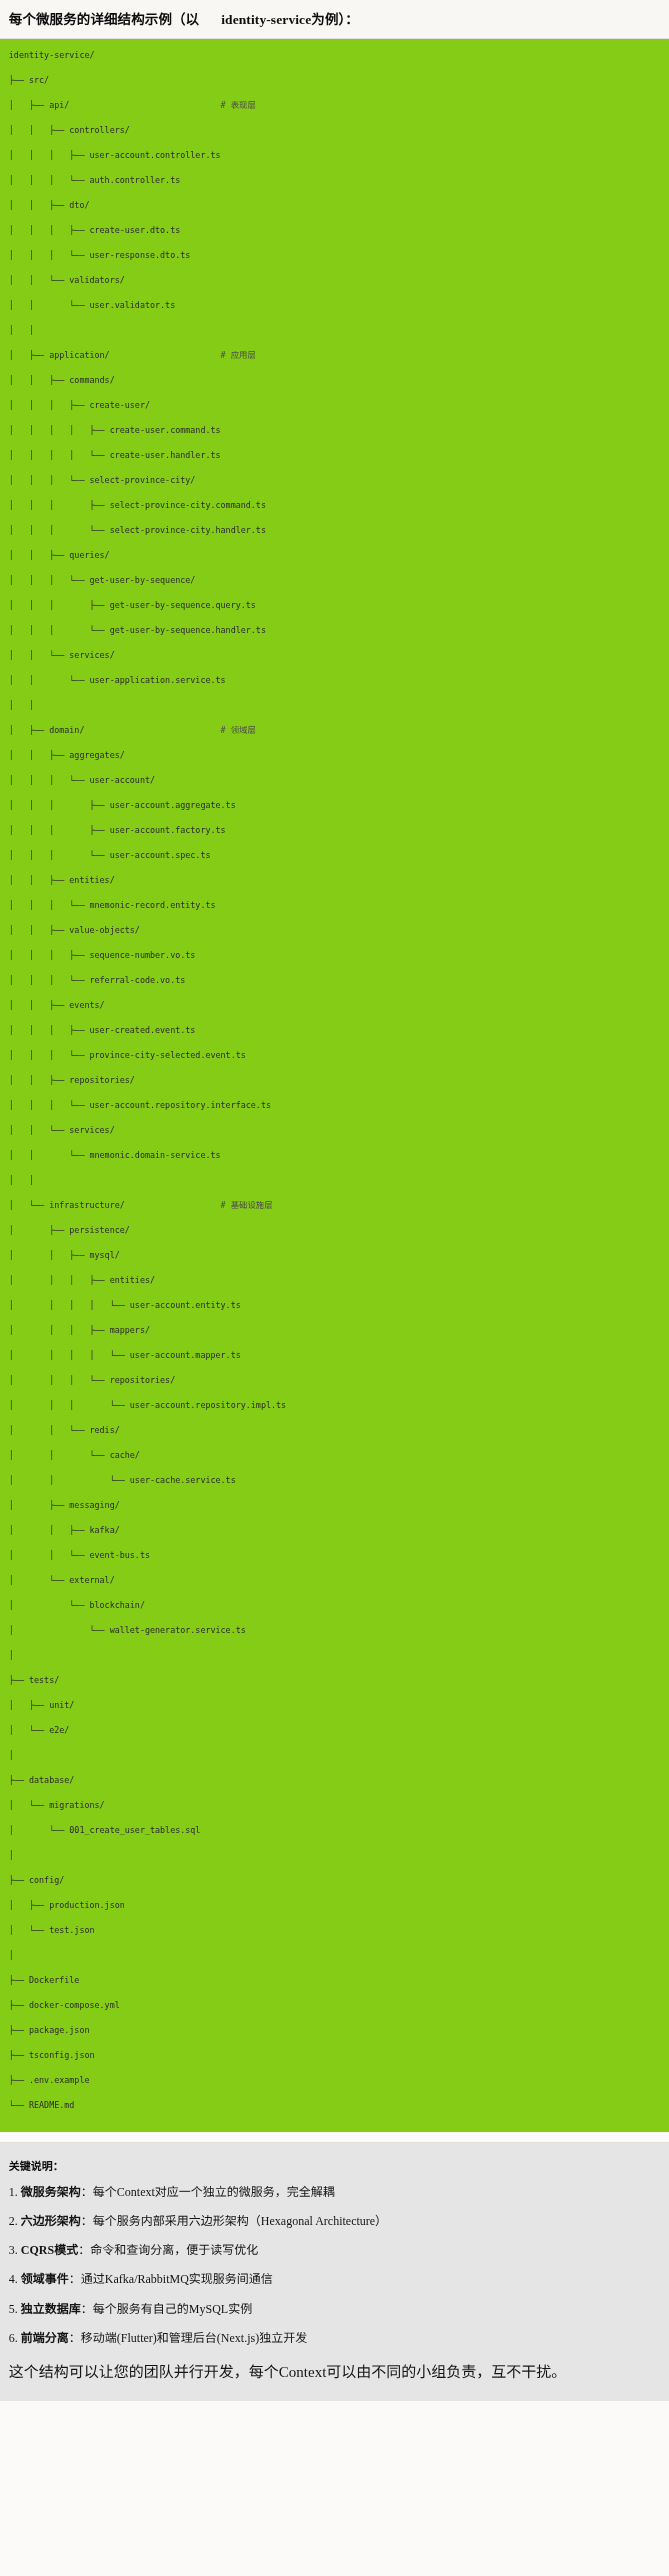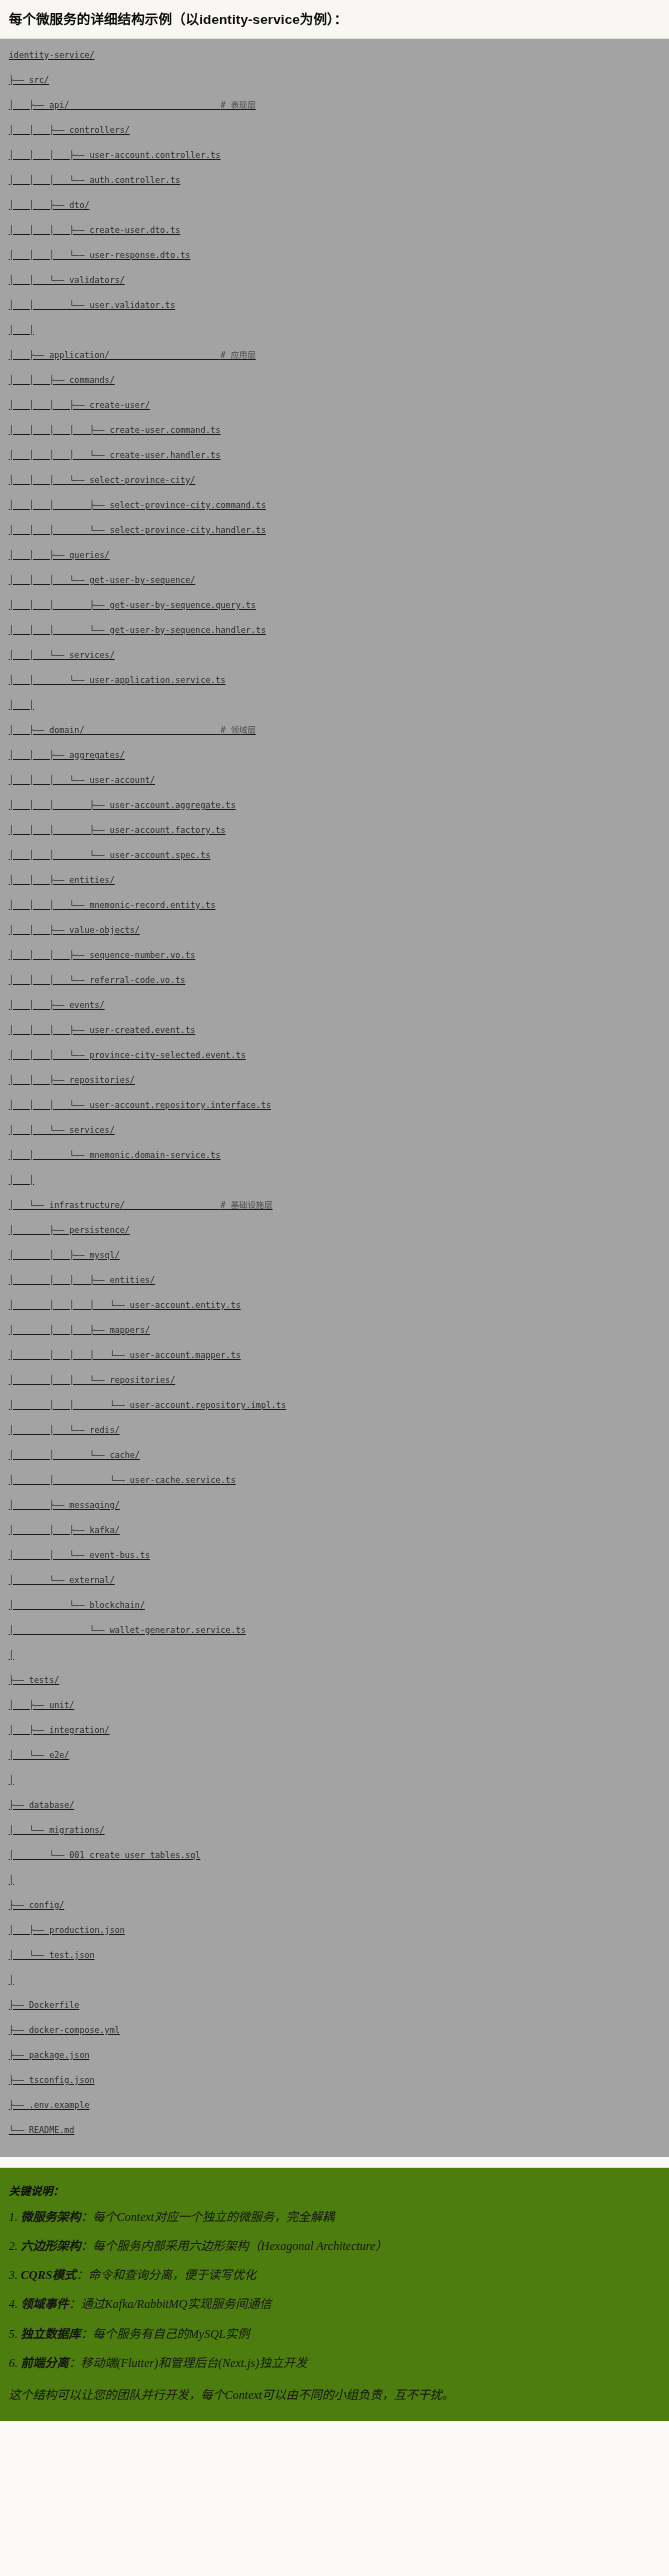--- a/index.html
+++ b/index.html
@@ -30,29 +30,29 @@
   .header-title {
     font-family: "Liberation Sans", "DejaVu Sans", sans-serif;
     font-weight: bold;
     font-size: 13.5px;
     line-height: 1.3;
     letter-spacing: 0.1px;
     color: #0d0d0d;
     margin: 0;
   }
   .header-title .hl-mono {
-    font-family: Liberation Sans, sans-serif;
-    font-weight: bold;
+    font-family: Liberation Serif, serif;
+    font-weight: bold;
+    margin-left: 22px;
   }
 
   
   .tree-block {
     padding: 10px 8.8px 8.8px 8.8px;
-    background: #a3a3a3;
-    text-decoration: underline;
+    background: #84cc16;
   }
   .tree {
     font-family: "DejaVu Sans Mono", "Liberation Mono", monospace;
     font-size: 8.4px;
     line-height: 12.5px;
     white-space: pre;
     color: #2b2b2b;
     margin: 0;
     tab-size: 4;
   }
@@ -69,22 +69,21 @@
   .rule {
     height: 0.6px;
     background: #e2e0da;
     border: 0;
     margin: 10px 0 0 0;
   }
 
   
   .notes {
     padding: 13.8px 8.8px 16.3px 8.8px;
-    background: #4d7c0f;
-    font-style: italic;
+    background: #e5e5e5;
   }
   .notes-title {
     font-family: "Liberation Sans", "DejaVu Sans", sans-serif;
     font-weight: bold;
     font-size: 11px;
     color: #0d0d0d;
     margin: 0 0 10px 0;
   }
   .note-item {
     font-size: 12px;
@@ -95,21 +94,21 @@
   .note-item .num {
     font-family: "Liberation Serif", "DejaVu Serif", serif;
   }
   .note-item .lbl {
     font-weight: bold;
   }
   .note-item .sep {
     font-weight: normal;
   }
   .note-footer {
-    font-size: 12px;
+    font-size: 15px;
     line-height: 1.55;
     margin: 13.8px 0 0 0;
     color: #141414;
   }
 </style>
 </head>
 <body>
 
 <div class="page">
 
@@ -178,21 +177,20 @@
 <span class="row">│       │           └── user-cache.service.ts</span>
 <span class="row">│       ├── messaging/</span>
 <span class="row">│       │   ├── kafka/</span>
 <span class="row">│       │   └── event-bus.ts</span>
 <span class="row">│       └── external/</span>
 <span class="row">│           └── blockchain/</span>
 <span class="row">│               └── wallet-generator.service.ts</span>
 <span class="row">│</span>
 <span class="row">├── tests/</span>
 <span class="row">│   ├── unit/</span>
-<span class="row">│   ├── integration/</span>
 <span class="row">│   └── e2e/</span>
 <span class="row">│</span>
 <span class="row">├── database/</span>
 <span class="row">│   └── migrations/</span>
 <span class="row">│       └── 001_create_user_tables.sql</span>
 <span class="row">│</span>
 <span class="row">├── config/</span>
 <span class="row">│   ├── production.json</span>
 <span class="row">│   └── test.json</span>
 <span class="row">│</span>

